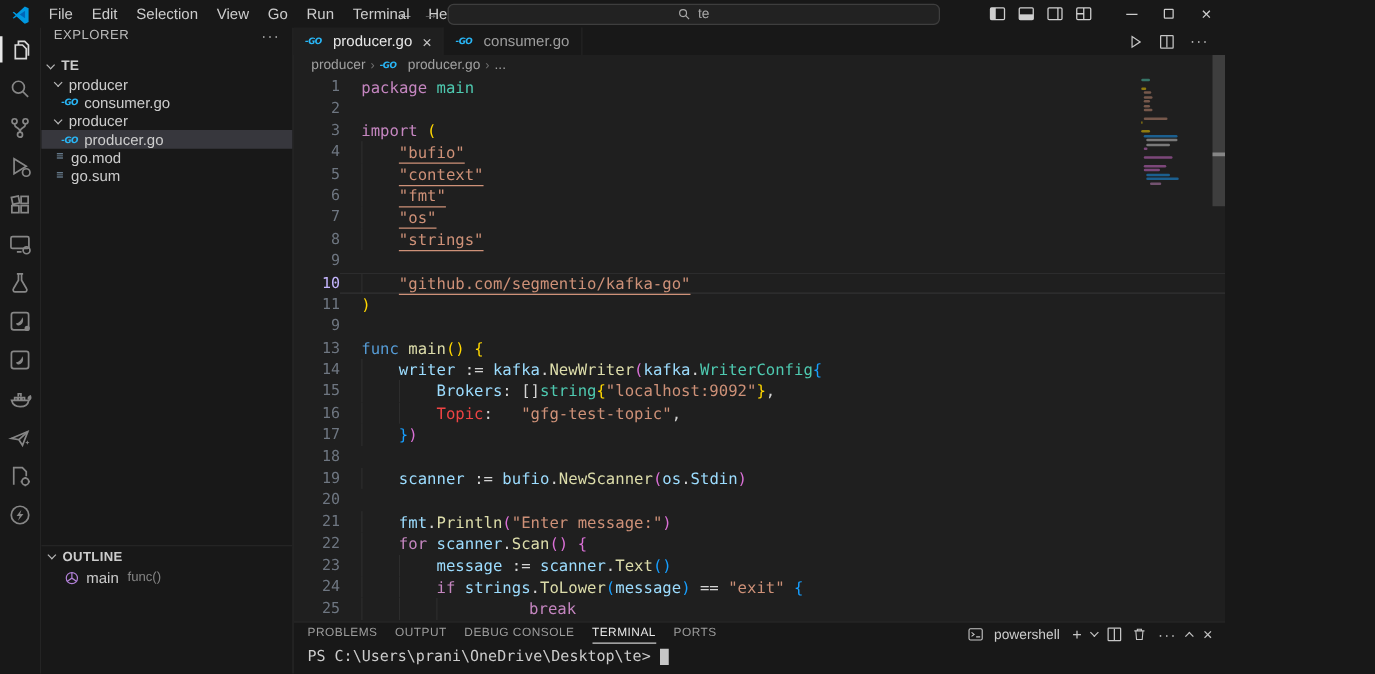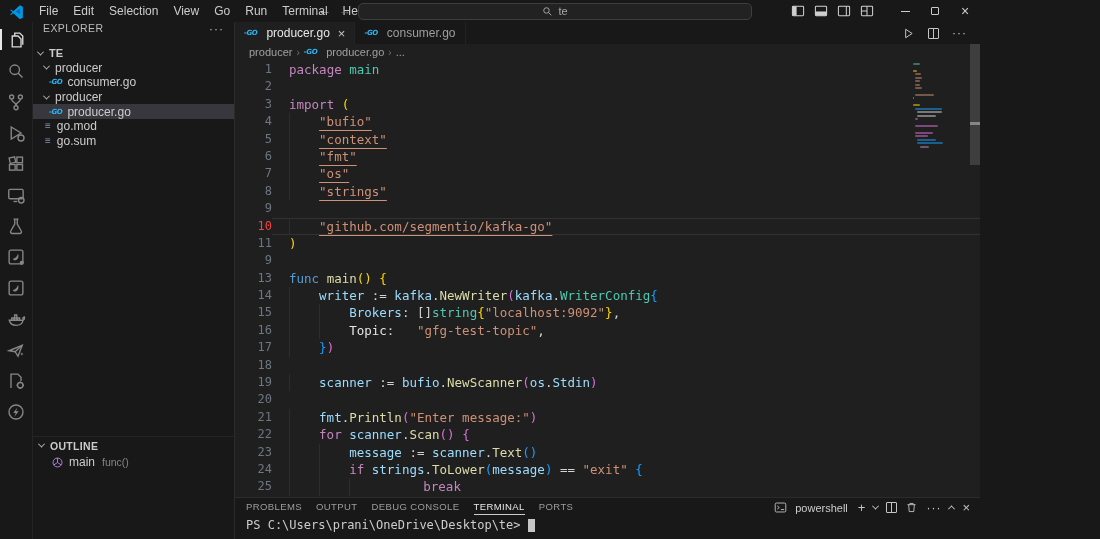--- a/index.html
+++ b/index.html
@@ -70,21 +70,21 @@
 
   .breadcrumb{height:16px;background:#1f1f1f;display:flex;align-items:center;gap:4px;
     padding-left:14px;font-size:11px;color:#a0a0a0;flex:none}
   .bc-sep{font-size:10px;color:#6f6f6f}
 
   .code-area{flex:1;background:#1f1f1f;position:relative;overflow:hidden;padding-top:1px}
   .line{display:flex;height:17.4px;line-height:17.4px;
     font-family:"DejaVu Sans Mono",monospace;font-size:12.5px;white-space:pre}
   .num{width:37px;text-align:right;color:#6e7681;flex:none;font-size:12px}
   .codewrap{flex:1;padding-left:17px;position:relative}
-  .line.cur .num{color:#ef4444}
+  .line.cur .num{color:#c4b5fd}
   .line.cur .codewrap{box-shadow:inset 0 1px 0 #323233, inset 0 -1px 0 #323233}
   .ig{display:inline-block;width:4ch;height:100%;vertical-align:top;box-shadow:inset 1px 0 0 #2d2d2d}
   .u{text-decoration:underline;text-underline-offset:3.5px}
 
   .minimap{position:absolute;top:3px;right:15px;width:52px}
   .mm{height:2px;margin-bottom:1.45px;border-radius:1px;opacity:.5}
 
   .vscroll{position:absolute;top:22px;right:0;bottom:0;width:10px}
   .vthumb{position:absolute;top:0;left:0;right:0;height:121px;background:rgba(121,121,121,.35)}
   .vmarker{position:absolute;top:78px;left:0;right:0;height:3px;background:rgba(222,222,222,.45)}
@@ -356,21 +356,21 @@
             <div class="line"><span class="num">6</span><span class="codewrap"><span class="ig"></span><span class="u" style="color: rgb(206, 145, 120);">"fmt"</span></span></div>
             <div class="line"><span class="num">7</span><span class="codewrap"><span class="ig"></span><span class="u" style="color: rgb(206, 145, 120);">"os"</span></span></div>
             <div class="line"><span class="num">8</span><span class="codewrap"><span class="ig"></span><span class="u" style="color: rgb(206, 145, 120);">"strings"</span></span></div>
             <div class="line"><span class="num">9</span><span class="codewrap"></span></div>
             <div class="line cur"><span class="num">10</span><span class="codewrap"><span class="ig"></span><span class="u" style="color: rgb(206, 145, 120);">"github.com/segmentio/kafka-go"</span></span></div>
             <div class="line"><span class="num">11</span><span class="codewrap"><span style="color: rgb(255, 215, 0);">)</span></span></div>
             <div class="line"><span class="num">9</span><span class="codewrap"></span></div>
             <div class="line"><span class="num">13</span><span class="codewrap"><span style="color: rgb(86, 156, 214);">func</span><span style="color: rgb(212, 212, 212);"> </span><span style="color: rgb(220, 220, 170);">main</span><span style="color: rgb(255, 215, 0);">()</span><span style="color: rgb(212, 212, 212);"> </span><span style="color: rgb(255, 215, 0);">{</span></span></div>
             <div class="line"><span class="num">14</span><span class="codewrap"><span class="ig"></span><span style="color: rgb(156, 220, 254);">writer</span><span style="color: rgb(212, 212, 212);"> := </span><span style="color: rgb(156, 220, 254);">kafka</span><span style="color: rgb(212, 212, 212);">.</span><span style="color: rgb(220, 220, 170);">NewWriter</span><span style="color: rgb(218, 112, 214);">(</span><span style="color: rgb(156, 220, 254);">kafka</span><span style="color: rgb(212, 212, 212);">.</span><span style="color: rgb(78, 201, 176);">WriterConfig</span><span style="color: rgb(23, 159, 255);">{</span></span></div>
             <div class="line"><span class="num">15</span><span class="codewrap"><span class="ig"></span><span class="ig"></span><span style="color: rgb(156, 220, 254);">Brokers</span><span style="color: rgb(212, 212, 212);">: </span><span style="color: rgb(212, 212, 212);">[]</span><span style="color: rgb(78, 201, 176);">string</span><span style="color: rgb(255, 215, 0);">{</span><span style="color: rgb(206, 145, 120);">"localhost:9092"</span><span style="color: rgb(255, 215, 0);">}</span><span style="color: rgb(212, 212, 212);">,</span></span></div>
-            <div class="line"><span class="num">16</span><span class="codewrap"><span class="ig"></span><span class="ig"></span><span style="color: #e5e5e5;">Topic</span><span style="color: rgb(212, 212, 212);">:   </span><span style="color: rgb(206, 145, 120);">"gfg-test-topic"</span><span style="color: rgb(212, 212, 212);">,</span></span></div>
+            <div class="line"><span class="num">16</span><span class="codewrap"><span class="ig"></span><span class="ig"></span><span style="color: #ef4444;">Topic</span><span style="color: rgb(212, 212, 212);">:   </span><span style="color: rgb(206, 145, 120);">"gfg-test-topic"</span><span style="color: rgb(212, 212, 212);">,</span></span></div>
             <div class="line"><span class="num">17</span><span class="codewrap"><span class="ig"></span><span style="color: rgb(23, 159, 255);">}</span><span style="color: rgb(218, 112, 214);">)</span></span></div>
             <div class="line"><span class="num">18</span><span class="codewrap"></span></div>
             <div class="line"><span class="num">19</span><span class="codewrap"><span class="ig"></span><span style="color: rgb(156, 220, 254);">scanner</span><span style="color: rgb(212, 212, 212);"> := </span><span style="color: rgb(156, 220, 254);">bufio</span><span style="color: rgb(212, 212, 212);">.</span><span style="color: rgb(220, 220, 170);">NewScanner</span><span style="color: rgb(218, 112, 214);">(</span><span style="color: rgb(156, 220, 254);">os</span><span style="color: rgb(212, 212, 212);">.</span><span style="color: rgb(156, 220, 254);">Stdin</span><span style="color: rgb(218, 112, 214);">)</span></span></div>
             <div class="line"><span class="num">20</span><span class="codewrap"></span></div>
             <div class="line"><span class="num">21</span><span class="codewrap"><span class="ig"></span><span style="color: rgb(156, 220, 254);">fmt</span><span style="color: rgb(212, 212, 212);">.</span><span style="color: rgb(220, 220, 170);">Println</span><span style="color: rgb(218, 112, 214);">(</span><span style="color: rgb(206, 145, 120);">"Enter message:"</span><span style="color: rgb(218, 112, 214);">)</span></span></div>
             <div class="line"><span class="num">22</span><span class="codewrap"><span class="ig"></span><span style="color: rgb(197, 134, 192);">for</span><span style="color: rgb(212, 212, 212);"> </span><span style="color: rgb(156, 220, 254);">scanner</span><span style="color: rgb(212, 212, 212);">.</span><span style="color: rgb(220, 220, 170);">Scan</span><span style="color: rgb(218, 112, 214);">()</span><span style="color: rgb(212, 212, 212);"> </span><span style="color: rgb(218, 112, 214);">{</span></span></div>
             <div class="line"><span class="num">23</span><span class="codewrap"><span class="ig"></span><span class="ig"></span><span style="color: rgb(156, 220, 254);">message</span><span style="color: rgb(212, 212, 212);"> := </span><span style="color: rgb(156, 220, 254);">scanner</span><span style="color: rgb(212, 212, 212);">.</span><span style="color: rgb(220, 220, 170);">Text</span><span style="color: rgb(23, 159, 255);">()</span></span></div>
             <div class="line"><span class="num">24</span><span class="codewrap"><span class="ig"></span><span class="ig"></span><span style="color: rgb(197, 134, 192);">if</span><span style="color: rgb(212, 212, 212);"> </span><span style="color: rgb(156, 220, 254);">strings</span><span style="color: rgb(212, 212, 212);">.</span><span style="color: rgb(220, 220, 170);">ToLower</span><span style="color: rgb(23, 159, 255);">(</span><span style="color: rgb(156, 220, 254);">message</span><span style="color: rgb(23, 159, 255);">)</span><span style="color: rgb(212, 212, 212);"> == </span><span style="color: rgb(206, 145, 120);">"exit"</span><span style="color: rgb(212, 212, 212);"> </span><span style="color: rgb(23, 159, 255);">{</span></span></div>
             <div class="line"><span class="num">25</span><span class="codewrap"><span class="ig"></span><span class="ig"></span><span class="ig"></span><span style="color: rgb(197, 134, 192); margin-left: 44px;">break</span></span></div>
           </div>

